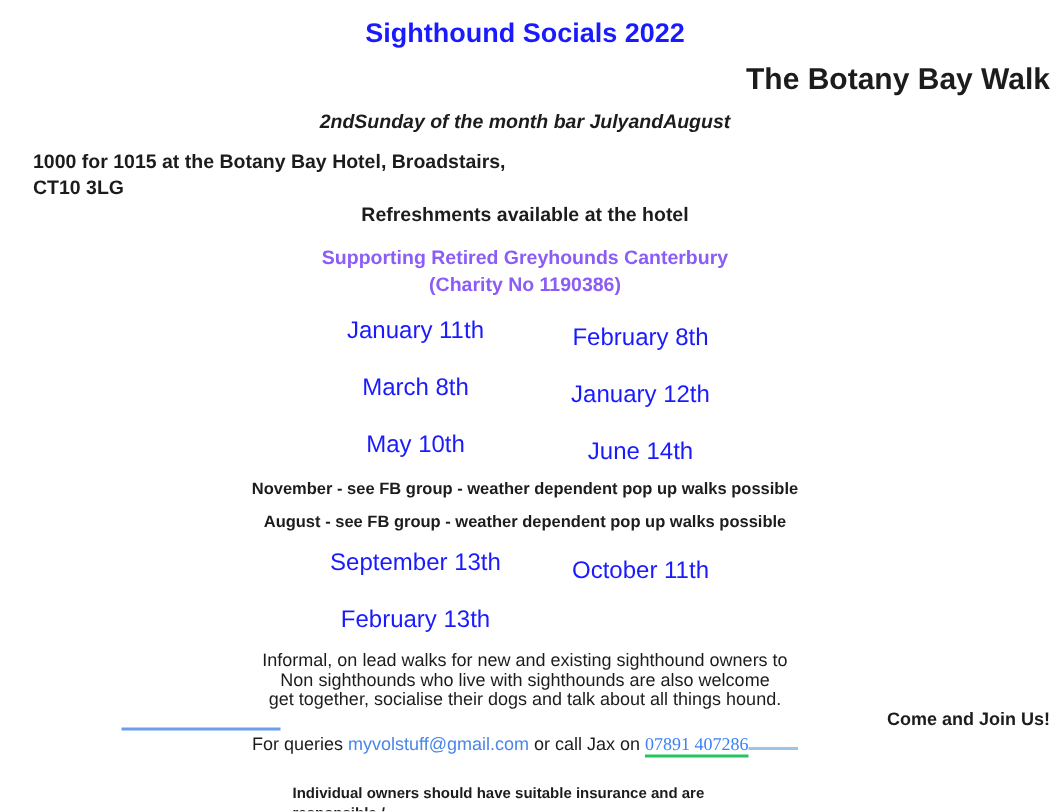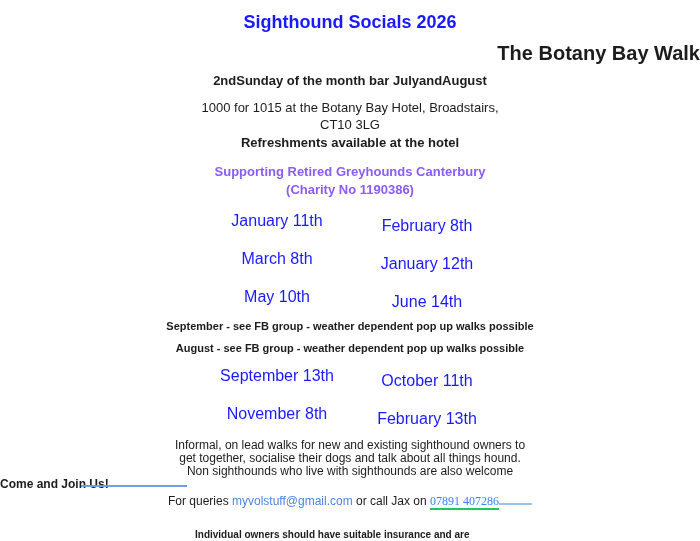--- a/index.html
+++ b/index.html
@@ -6,62 +6,62 @@
   .page{
     position:relative;
     width:700px;height:541px;
     background:#ffffff;
     font-family:"Liberation Sans",sans-serif;
     color:#1c1c1c;
     overflow:hidden;
   }
   .title{margin:12px 0 0;font-size:18px;line-height:20px;font-weight:bold;color:#1a1aff;text-align:center;}
   .subtitle{margin:10px 0 0;font-size:20px;line-height:22px;font-weight:bold;text-align:right;}
-  .schedule{margin:9px 0 0;font-size:13px;line-height:15px;font-weight:bold;text-align:center;}
-  .location{margin:11px 0 0;font-size:13px;line-height:17px;font-weight:normal;text-align:center;}
+  .schedule{margin:9px 0 0;font-size:13px;line-height:15px;font-weight:bold;text-align:center;font-style:italic;}
+  .location{margin:11px 0 0;font-size:13px;line-height:17px;font-weight:bold;padding-left:22px;}
   .refresh{margin:2px 0 0;font-size:13px;line-height:15px;font-weight:bold;text-align:center;}
   .charity{margin:13px 0 0;font-size:13px;line-height:18px;font-weight:bold;color:#8b5cf6;text-align:center;}
   .months{
     display:grid;
     grid-template-columns:150px 150px;
     row-gap:14px;
     width:300px;
     margin:12px 0 0 202px;
   }
   .months.second{margin-top:12px;}
   .month-cell{
     text-align:center;
     font-size:16px;line-height:19px;
     font-weight:normal;color:#1a1aff;
     white-space:nowrap;
   }
   .month-cell:nth-child(even){padding-top:5px;}
   .fbnote{margin:9px 0 0;font-size:11px;line-height:12px;font-weight:bold;text-align:center;}
   .fbnote + .fbnote{margin-top:10px;}
   .info{margin:11px 0 0;font-size:12px;line-height:13px;text-align:center;}
-  .comejoin{margin:0;font-size:12px;line-height:13px;font-weight:bold;text-align:left;}
+  .comejoin{margin:0;font-size:12px;line-height:13px;font-weight:bold;text-align:right;}
   .queries{margin:0;font-size:12px;line-height:14px;text-align:center;}
   .email-link{color:#4a86e8;text-decoration:none;cursor:pointer;}
   .phone-link{color:#3b82f6;text-decoration:none;border-bottom:2px solid #22c55e;padding-bottom:0px;cursor:pointer;font-family:Liberation Serif, serif;}
   .phone-tail{display:inline-block;width:33px;height:12px;border-bottom:2px solid #9dc3e6;}
   .underline-left{
     position:absolute;left:81px;top:485px;width:106px;height:0;
     border-bottom:2px solid #6d9eeb;
   }
   .disclaimer{
     margin:20px 0 0 195px;width:330px;
     font-size:10px;line-height:13px;font-weight:bold;text-align:left;
   }
 </style>
 </head>
 <body>
 
 <div class="page">
 
-  <h1 class="title">Sighthound Socials 2026</h1>
+  <h1 class="title">Sighthound Socials 2022</h1>
   <h2 class="subtitle">The Botany Bay Walk</h2>
 
   <div class="schedule">2ndSunday of the month bar JulyandAugust</div>
 
   <div class="location">
     <div>1000 for 1015 at the Botany Bay Hotel, Broadstairs,</div>
     <div>CT10 3LG</div>
   </div>
 
   <div class="refresh">Refreshments available at the hotel</div>
@@ -73,34 +73,33 @@
 
   <div class="months">
     <div class="month-cell">January 11th</div>
     <div class="month-cell">February 8th</div>
     <div class="month-cell">March 8th</div>
     <div class="month-cell">January 12th</div>
     <div class="month-cell">May 10th</div>
     <div class="month-cell">June 14th</div>
   </div>
 
-  <div class="fbnote">September - see FB group - weather dependent pop up walks possible</div>
+  <div class="fbnote">November - see FB group - weather dependent pop up walks possible</div>
   <div class="fbnote">August - see FB group - weather dependent pop up walks possible</div>
 
   <div class="months second">
     <div class="month-cell">September 13th</div>
     <div class="month-cell">October 11th</div>
-    <div class="month-cell">November 8th</div>
     <div class="month-cell">February 13th</div>
   </div>
 
   <div class="info">
     <div>Informal, on lead walks for new and existing sighthound owners to</div>
+    <div>Non sighthounds who live with sighthounds are also welcome</div>
     <div>get together, socialise their dogs and talk about all things hound.</div>
-    <div>Non sighthounds who live with sighthounds are also welcome</div>
   </div>
 
   <div class="comejoin">Come and Join Us!</div>
 
   <div class="queries"><span>For queries </span><a class="email-link">myvolstuff@gmail.com</a><span> or call Jax on </span><a class="phone-link">07891 407286</a><span class="phone-tail"></span></div>
 
   <div class="underline-left"></div>
 
   <div class="disclaimer">
     <div>Individual owners should have suitable insurance and are responsible /</div>

